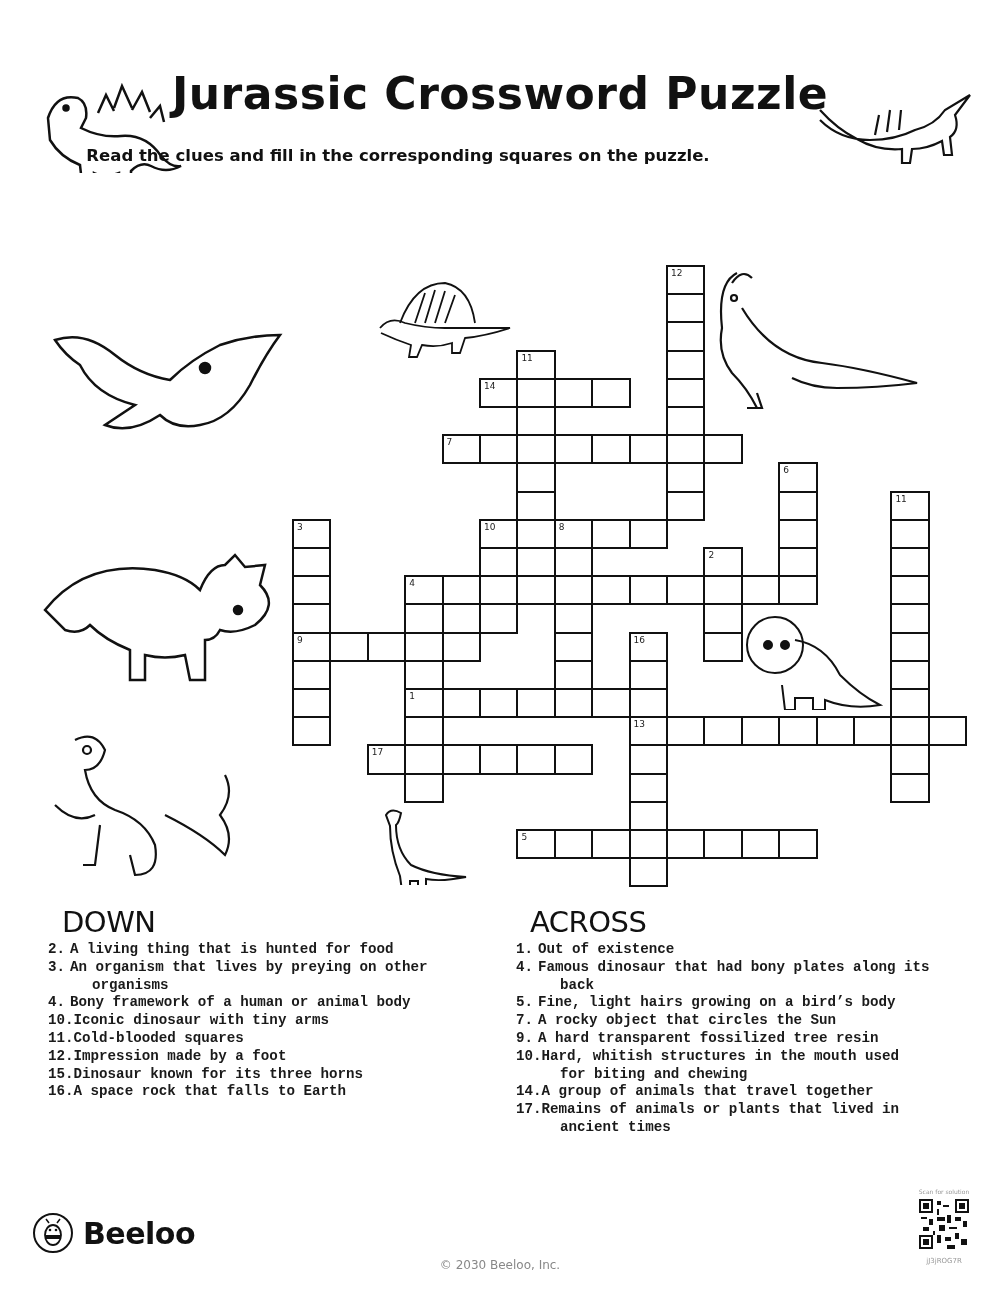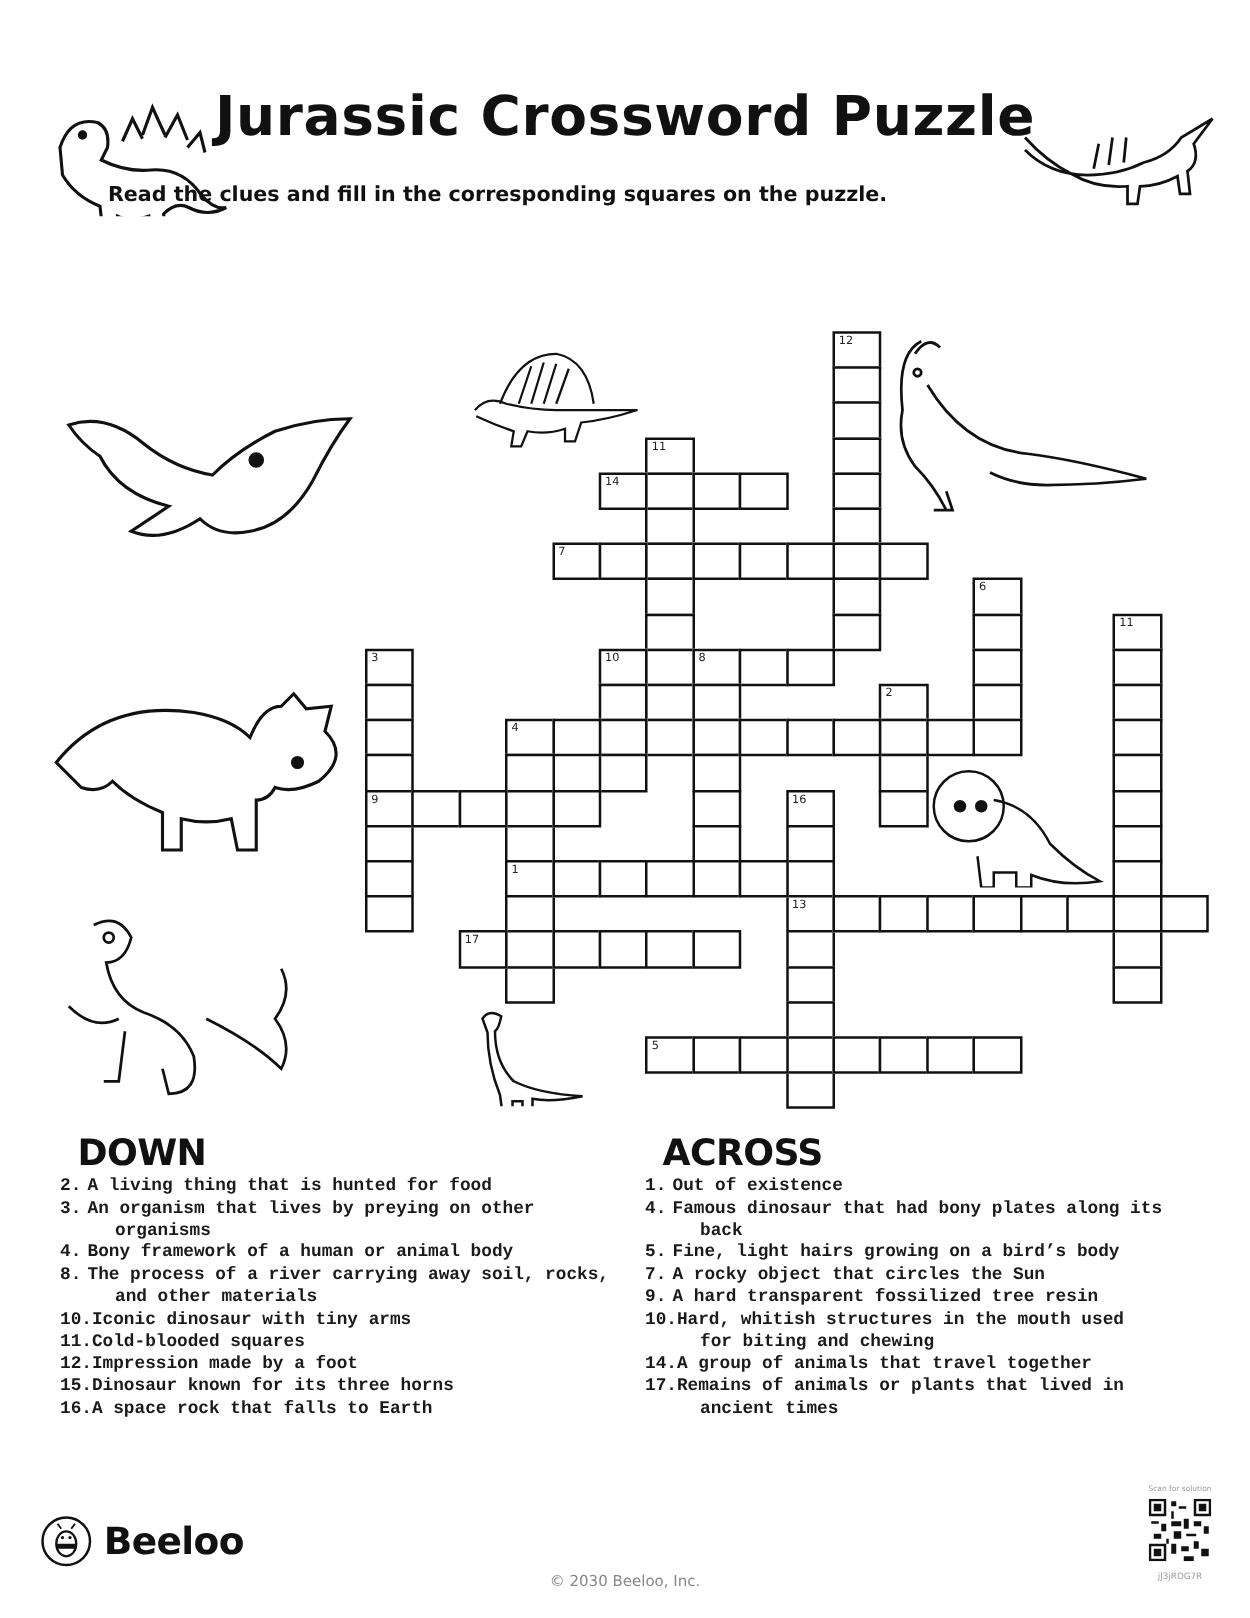--- a/index.html
+++ b/index.html
@@ -3,21 +3,21 @@
 <meta charset="utf-8">
 <style>
   html,body{margin:0;padding:0;background:#fff;}
   body{width:1000px;height:1294px;position:relative;overflow:hidden;font-family:"DejaVu Sans","Liberation Sans",sans-serif;color:#111;}
   .title{position:absolute;left:0;width:1000px;top:68px;text-align:center;font-size:44px;font-weight:bold;letter-spacing:0.5px;}
   .subtitle{position:absolute;left:0;width:796px;top:146px;text-align:center;font-size:16.5px;font-weight:bold;}
   .grid{position:absolute;left:0;top:0;width:1000px;height:900px;}
   .cell{position:absolute;box-sizing:border-box;border:2px solid #111;background:#fff;width:39.4px;height:30.2px;}
   .cell .num{position:absolute;left:3px;top:1px;font-size:9px;font-family:"DejaVu Sans",sans-serif;font-weight:normal;color:#222;}
   .clues{position:absolute;top:905px;}
-  .clues h2{margin:0 0 2px 0;font-size:29px;font-weight:bold;letter-spacing:-0.5px;}
+  .clues h2{margin:0 0 2px 0;font-size:29px;font-weight:normal;letter-spacing:-0.5px;}
   .clues ol{list-style:none;margin:0;padding:0 0 0 8px;}
   .clues li{font-size:14.2px;line-height:17.8px;font-weight:bold;color:#1a1a1a;padding-left:22px;text-indent:-22px;font-family:Liberation Mono, monospace;}
   .clues li .n{display:inline-block;min-width:0;}
   #down{left:62px;width:430px;}
   #across{left:530px;width:400px;}
   .logo{position:absolute;left:33px;top:1213px;display:flex;align-items:center;}
   .logo .bee{width:40px;height:40px;border:2px solid #111;border-radius:50%;box-sizing:border-box;position:relative;}
   .logo .brand{font-size:30px;font-weight:bold;margin-left:10px;letter-spacing:-0.5px;}
   .copy{position:absolute;left:0;width:1000px;top:1258px;text-align:center;font-size:12px;color:#888;}
   .qrbox{position:absolute;left:912px;top:1188px;width:64px;text-align:center;}
@@ -244,21 +244,20 @@
     <div class="cell" style="left: 740.8px; top: 829px;"></div>
     <div class="cell" style="left: 778.2px; top: 829px;"></div>
   </div>
 
 <div class="clues" id="down">
   <h2>DOWN</h2>
   <ol id="down-list">
       <li><span class="n">2. </span><span>A living thing that is hunted for food</span></li>
       <li><span class="n">3. </span><span>An organism that lives by preying on other organisms</span></li>
       <li><span class="n">4. </span><span>Bony framework of a human or animal body</span></li>
-      <li><span class="n">8. </span><span>The process of a river carrying away soil, rocks, and other materials</span></li>
       <li><span class="n">10. </span><span>Iconic dinosaur with tiny arms</span></li>
       <li><span class="n">11. </span><span>Cold-blooded squares</span></li>
       <li><span class="n">12. </span><span>Impression made by a foot</span></li>
       <li><span class="n">15. </span><span>Dinosaur known for its three horns</span></li>
       <li><span class="n">16. </span><span>A space rock that falls to Earth</span></li>
     </ol>
 </div>
 <div class="clues" id="across">
   <h2>ACROSS</h2>
   <ol id="across-list">

